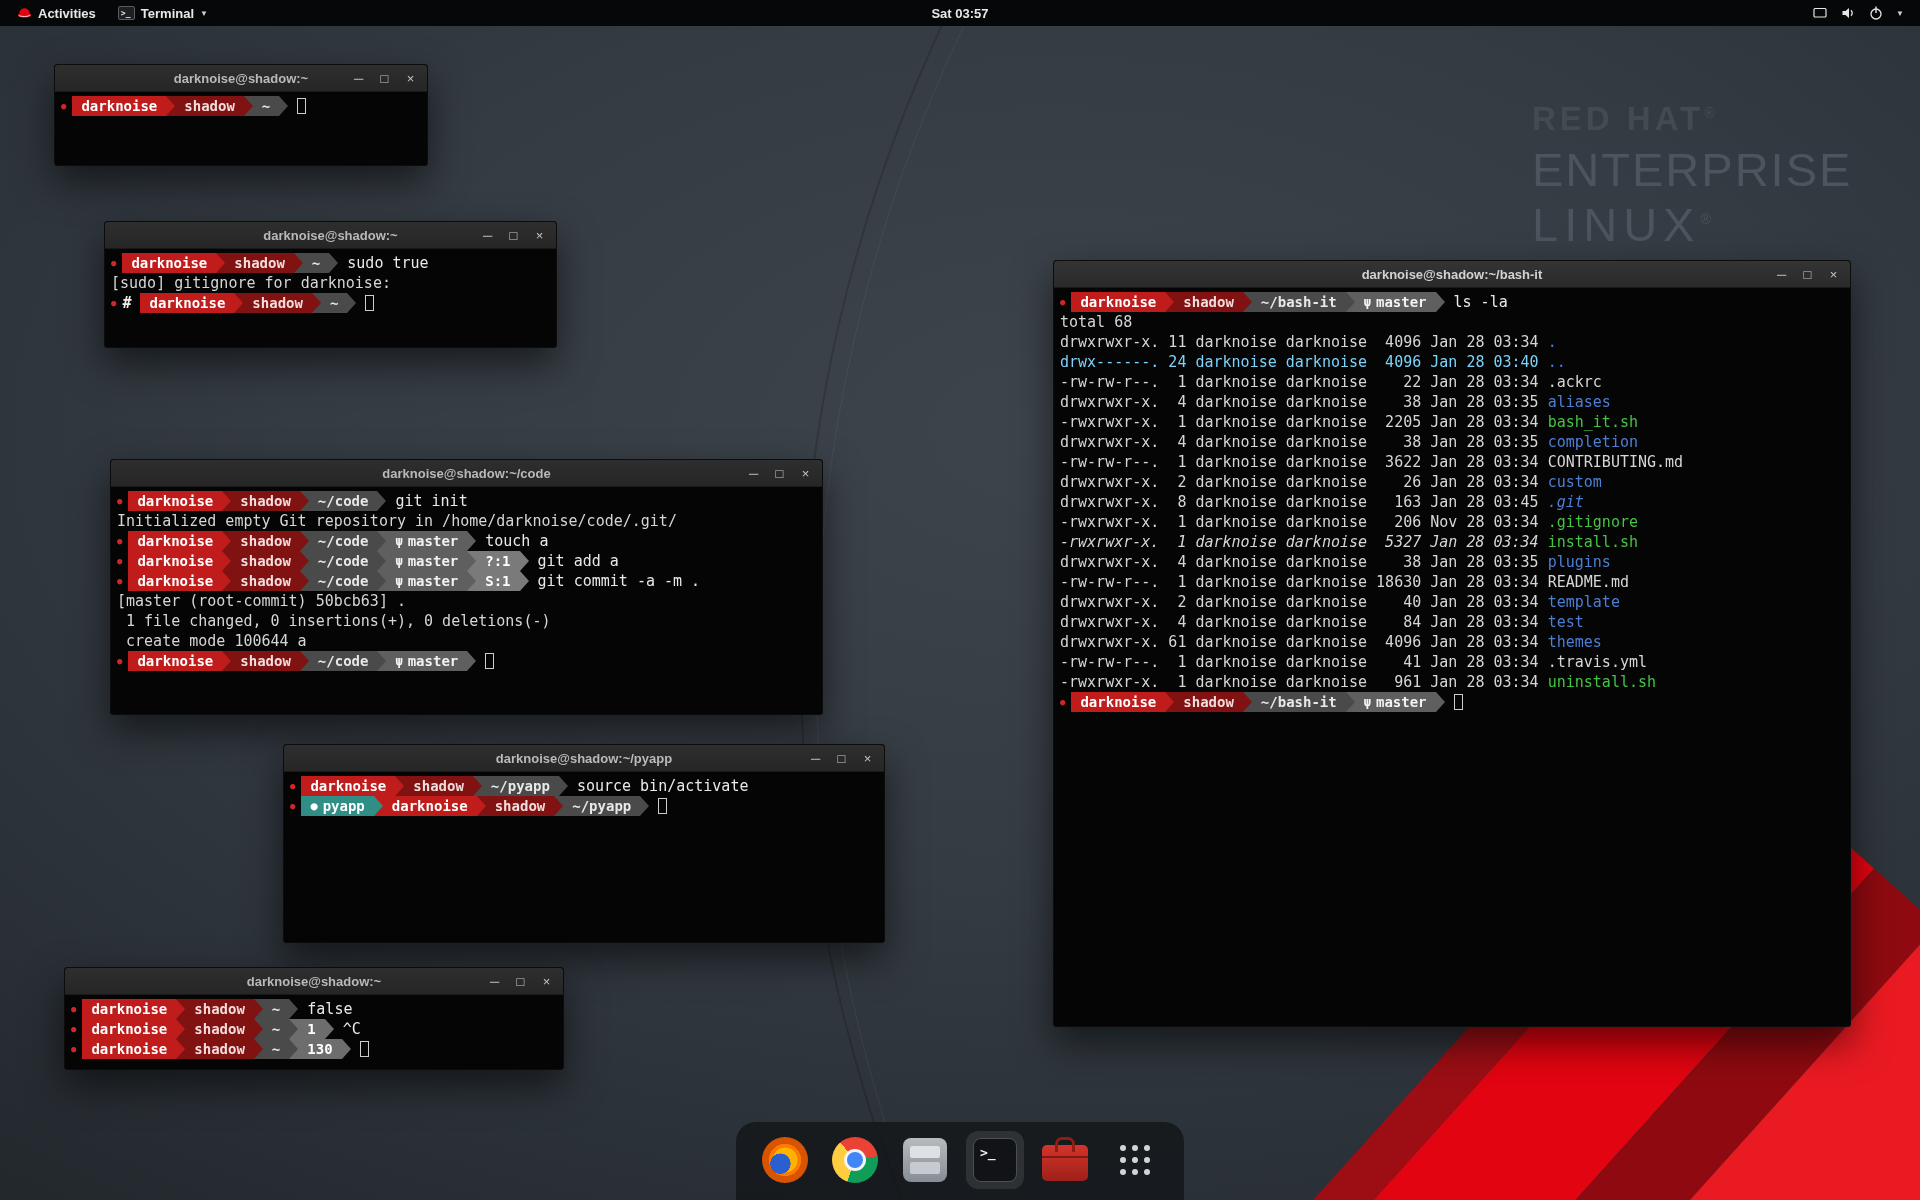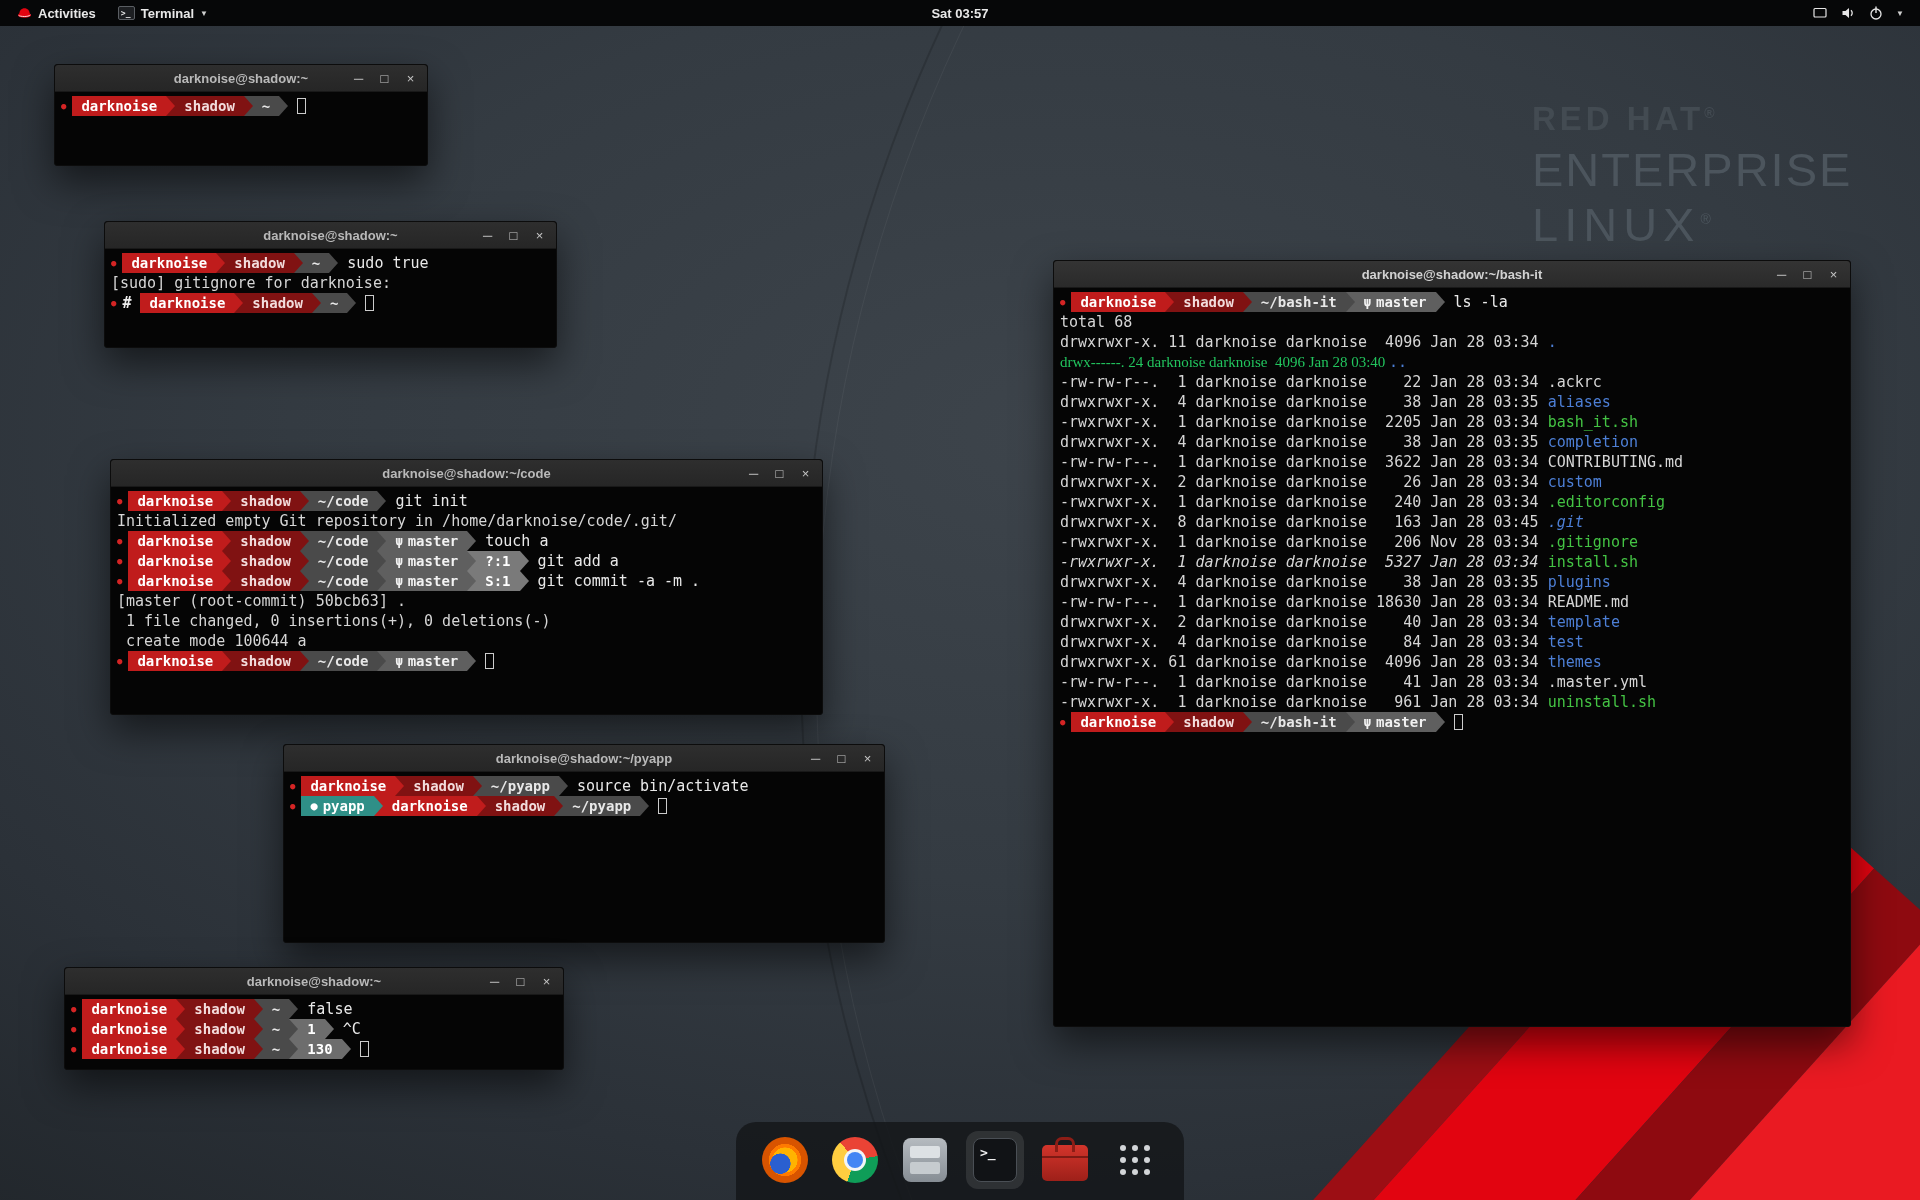--- a/index.html
+++ b/index.html
@@ -203,37 +203,36 @@
           <div class="controls">
             <span class="ctrl">─</span>
             <span class="ctrl">□</span>
             <span class="ctrl">×</span>
           </div>
         </div>
         <div class="term">
           <div class="line"><span class="hat">●</span><span class="seg" style="background: rgb(192, 28, 28); color: rgb(255, 255, 255);">darknoise</span><span class="arrow" style="background: rgb(128, 18, 18);"><i style="border-left-color: rgb(192, 28, 28);"></i></span><span class="seg" style="background: rgb(128, 18, 18); color: rgb(242, 220, 220);">shadow</span><span class="arrow" style="background: rgb(74, 74, 74);"><i style="border-left-color: rgb(128, 18, 18);"></i></span><span class="seg" style="background: rgb(74, 74, 74); color: rgb(232, 232, 232);">~/bash-it</span><span class="arrow" style="background: rgb(95, 95, 95);"><i style="border-left-color: rgb(74, 74, 74);"></i></span><span class="seg" style="background: rgb(95, 95, 95); color: rgb(242, 242, 242);"><span class="segicon">ψ</span>master</span><span class="arrow" style="background: transparent;"><i style="border-left-color: rgb(95, 95, 95);"></i></span><span class="cmd">ls -la</span></div>
           <div class="line"><span class="outspan" style="color: rgb(214, 214, 214);">total 68</span></div>
           <div class="line"><span class="outspan" style="color: rgb(214, 214, 214);">drwxrwxr-x. 11 darknoise darknoise  4096 Jan 28 03:34 </span><span class="outspan" style="color: rgb(77, 127, 214);">.</span></div>
-          <div class="line"><span class="outspan" style="color: #22c55e; font-family: Liberation Serif, serif;">drwx------. 24 darknoise darknoise  4096 Jan 28 03:40 </span><span class="outspan" style="color: rgb(77, 127, 214);">..</span></div>
+          <div class="line"><span class="outspan" style="color: #7dd3fc;">drwx------. 24 darknoise darknoise  4096 Jan 28 03:40 </span><span class="outspan" style="color: rgb(77, 127, 214);">..</span></div>
           <div class="line"><span class="outspan" style="color: rgb(214, 214, 214);">-rw-rw-r--.  1 darknoise darknoise    22 Jan 28 03:34 </span><span class="outspan" style="color: rgb(214, 214, 214);">.ackrc</span></div>
           <div class="line"><span class="outspan" style="color: rgb(214, 214, 214);">drwxrwxr-x.  4 darknoise darknoise    38 Jan 28 03:35 </span><span class="outspan" style="color: rgb(77, 127, 214);">aliases</span></div>
           <div class="line"><span class="outspan" style="color: rgb(214, 214, 214);">-rwxrwxr-x.  1 darknoise darknoise  2205 Jan 28 03:34 </span><span class="outspan" style="color: rgb(68, 195, 68);">bash_it.sh</span></div>
           <div class="line"><span class="outspan" style="color: rgb(214, 214, 214);">drwxrwxr-x.  4 darknoise darknoise    38 Jan 28 03:35 </span><span class="outspan" style="color: rgb(77, 127, 214);">completion</span></div>
           <div class="line"><span class="outspan" style="color: rgb(214, 214, 214);">-rw-rw-r--.  1 darknoise darknoise  3622 Jan 28 03:34 </span><span class="outspan" style="color: rgb(214, 214, 214);">CONTRIBUTING.md</span></div>
           <div class="line"><span class="outspan" style="color: rgb(214, 214, 214);">drwxrwxr-x.  2 darknoise darknoise    26 Jan 28 03:34 </span><span class="outspan" style="color: rgb(77, 127, 214);">custom</span></div>
-          <div class="line"><span class="outspan" style="color: rgb(214, 214, 214);">-rwxrwxr-x.  1 darknoise darknoise   240 Jan 28 03:34 </span><span class="outspan" style="color: rgb(68, 195, 68);">.editorconfig</span></div>
           <div class="line"><span class="outspan" style="color: rgb(214, 214, 214);">drwxrwxr-x.  8 darknoise darknoise   163 Jan 28 03:45 </span><span class="outspan" style="color: rgb(77, 127, 214); font-style: italic;">.git</span></div>
           <div class="line"><span class="outspan" style="color: rgb(214, 214, 214);">-rwxrwxr-x.  1 darknoise darknoise   206 Nov 28 03:34 </span><span class="outspan" style="color: rgb(68, 195, 68);">.gitignore</span></div>
           <div class="line"><span class="outspan" style="color: rgb(214, 214, 214); font-style: italic;">-rwxrwxr-x.  1 darknoise darknoise  5327 Jan 28 03:34 </span><span class="outspan" style="color: rgb(68, 195, 68);">install.sh</span></div>
           <div class="line"><span class="outspan" style="color: rgb(214, 214, 214);">drwxrwxr-x.  4 darknoise darknoise    38 Jan 28 03:35 </span><span class="outspan" style="color: rgb(77, 127, 214);">plugins</span></div>
           <div class="line"><span class="outspan" style="color: rgb(214, 214, 214);">-rw-rw-r--.  1 darknoise darknoise 18630 Jan 28 03:34 </span><span class="outspan" style="color: rgb(214, 214, 214);">README.md</span></div>
           <div class="line"><span class="outspan" style="color: rgb(214, 214, 214);">drwxrwxr-x.  2 darknoise darknoise    40 Jan 28 03:34 </span><span class="outspan" style="color: rgb(77, 127, 214);">template</span></div>
           <div class="line"><span class="outspan" style="color: rgb(214, 214, 214);">drwxrwxr-x.  4 darknoise darknoise    84 Jan 28 03:34 </span><span class="outspan" style="color: rgb(77, 127, 214);">test</span></div>
           <div class="line"><span class="outspan" style="color: rgb(214, 214, 214);">drwxrwxr-x. 61 darknoise darknoise  4096 Jan 28 03:34 </span><span class="outspan" style="color: rgb(77, 127, 214);">themes</span></div>
-          <div class="line"><span class="outspan" style="color: rgb(214, 214, 214);">-rw-rw-r--.  1 darknoise darknoise    41 Jan 28 03:34 </span><span class="outspan" style="color: rgb(214, 214, 214);">.master.yml</span></div>
+          <div class="line"><span class="outspan" style="color: rgb(214, 214, 214);">-rw-rw-r--.  1 darknoise darknoise    41 Jan 28 03:34 </span><span class="outspan" style="color: rgb(214, 214, 214);">.travis.yml</span></div>
           <div class="line"><span class="outspan" style="color: rgb(214, 214, 214);">-rwxrwxr-x.  1 darknoise darknoise   961 Jan 28 03:34 </span><span class="outspan" style="color: rgb(68, 195, 68);">uninstall.sh</span></div>
           <div class="line"><span class="hat">●</span><span class="seg" style="background: rgb(192, 28, 28); color: rgb(255, 255, 255);">darknoise</span><span class="arrow" style="background: rgb(128, 18, 18);"><i style="border-left-color: rgb(192, 28, 28);"></i></span><span class="seg" style="background: rgb(128, 18, 18); color: rgb(242, 220, 220);">shadow</span><span class="arrow" style="background: rgb(74, 74, 74);"><i style="border-left-color: rgb(128, 18, 18);"></i></span><span class="seg" style="background: rgb(74, 74, 74); color: rgb(232, 232, 232);">~/bash-it</span><span class="arrow" style="background: rgb(95, 95, 95);"><i style="border-left-color: rgb(74, 74, 74);"></i></span><span class="seg" style="background: rgb(95, 95, 95); color: rgb(242, 242, 242);"><span class="segicon">ψ</span>master</span><span class="arrow" style="background: transparent;"><i style="border-left-color: rgb(95, 95, 95);"></i></span><span class="cursor"></span></div>
         </div>
       </div>
     </div>
 
   <div id="dock">
       <div class="dock-item">
         <div class="dkicon icon-firefox"></div>
       </div>

